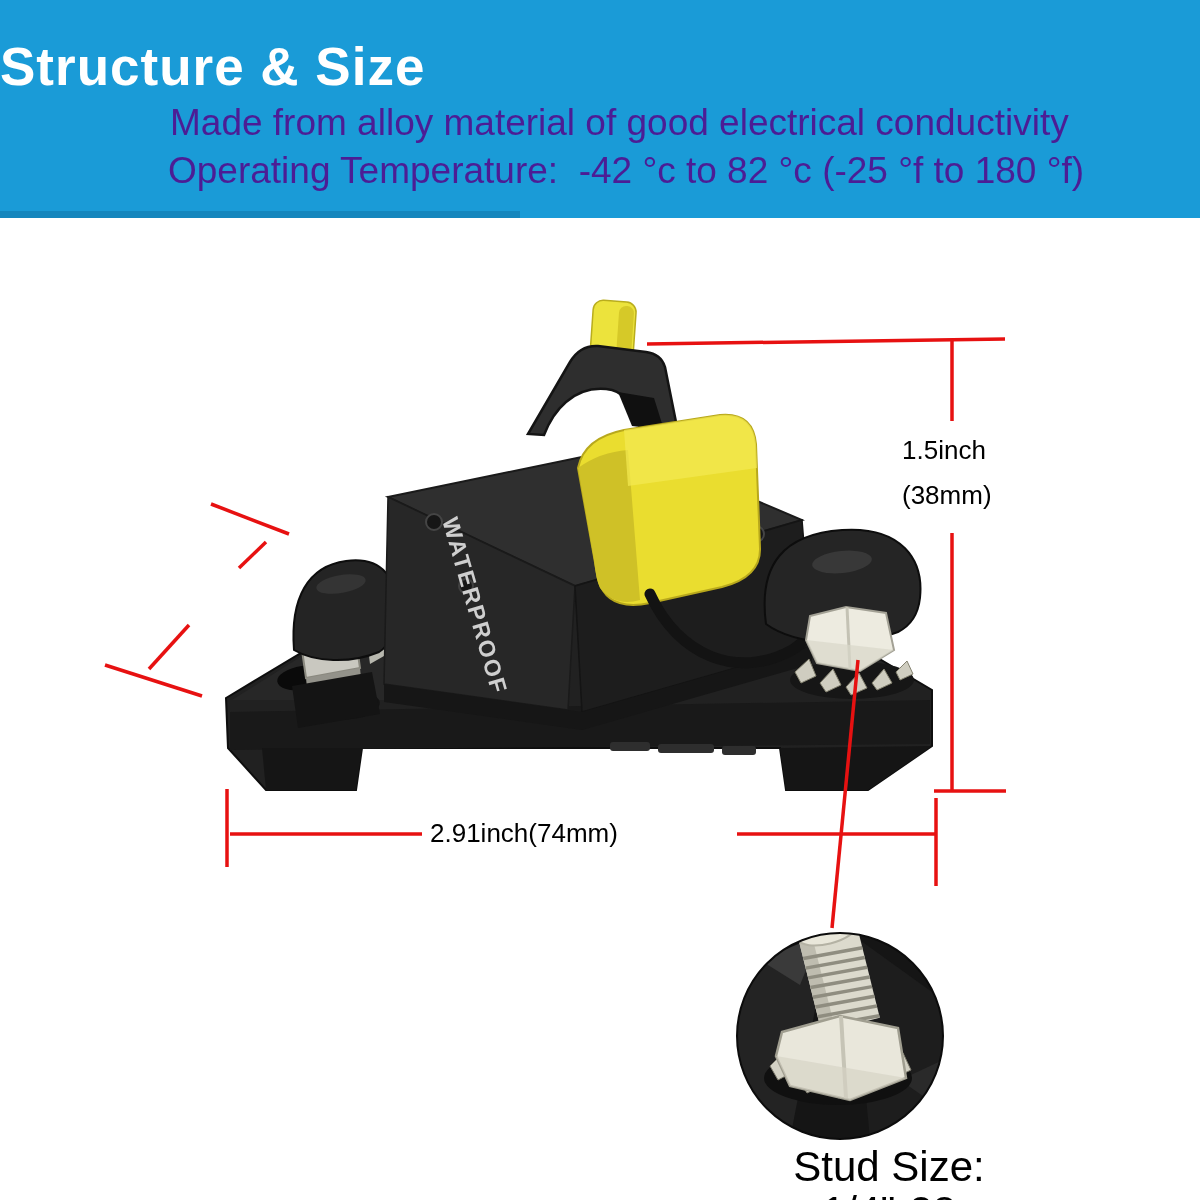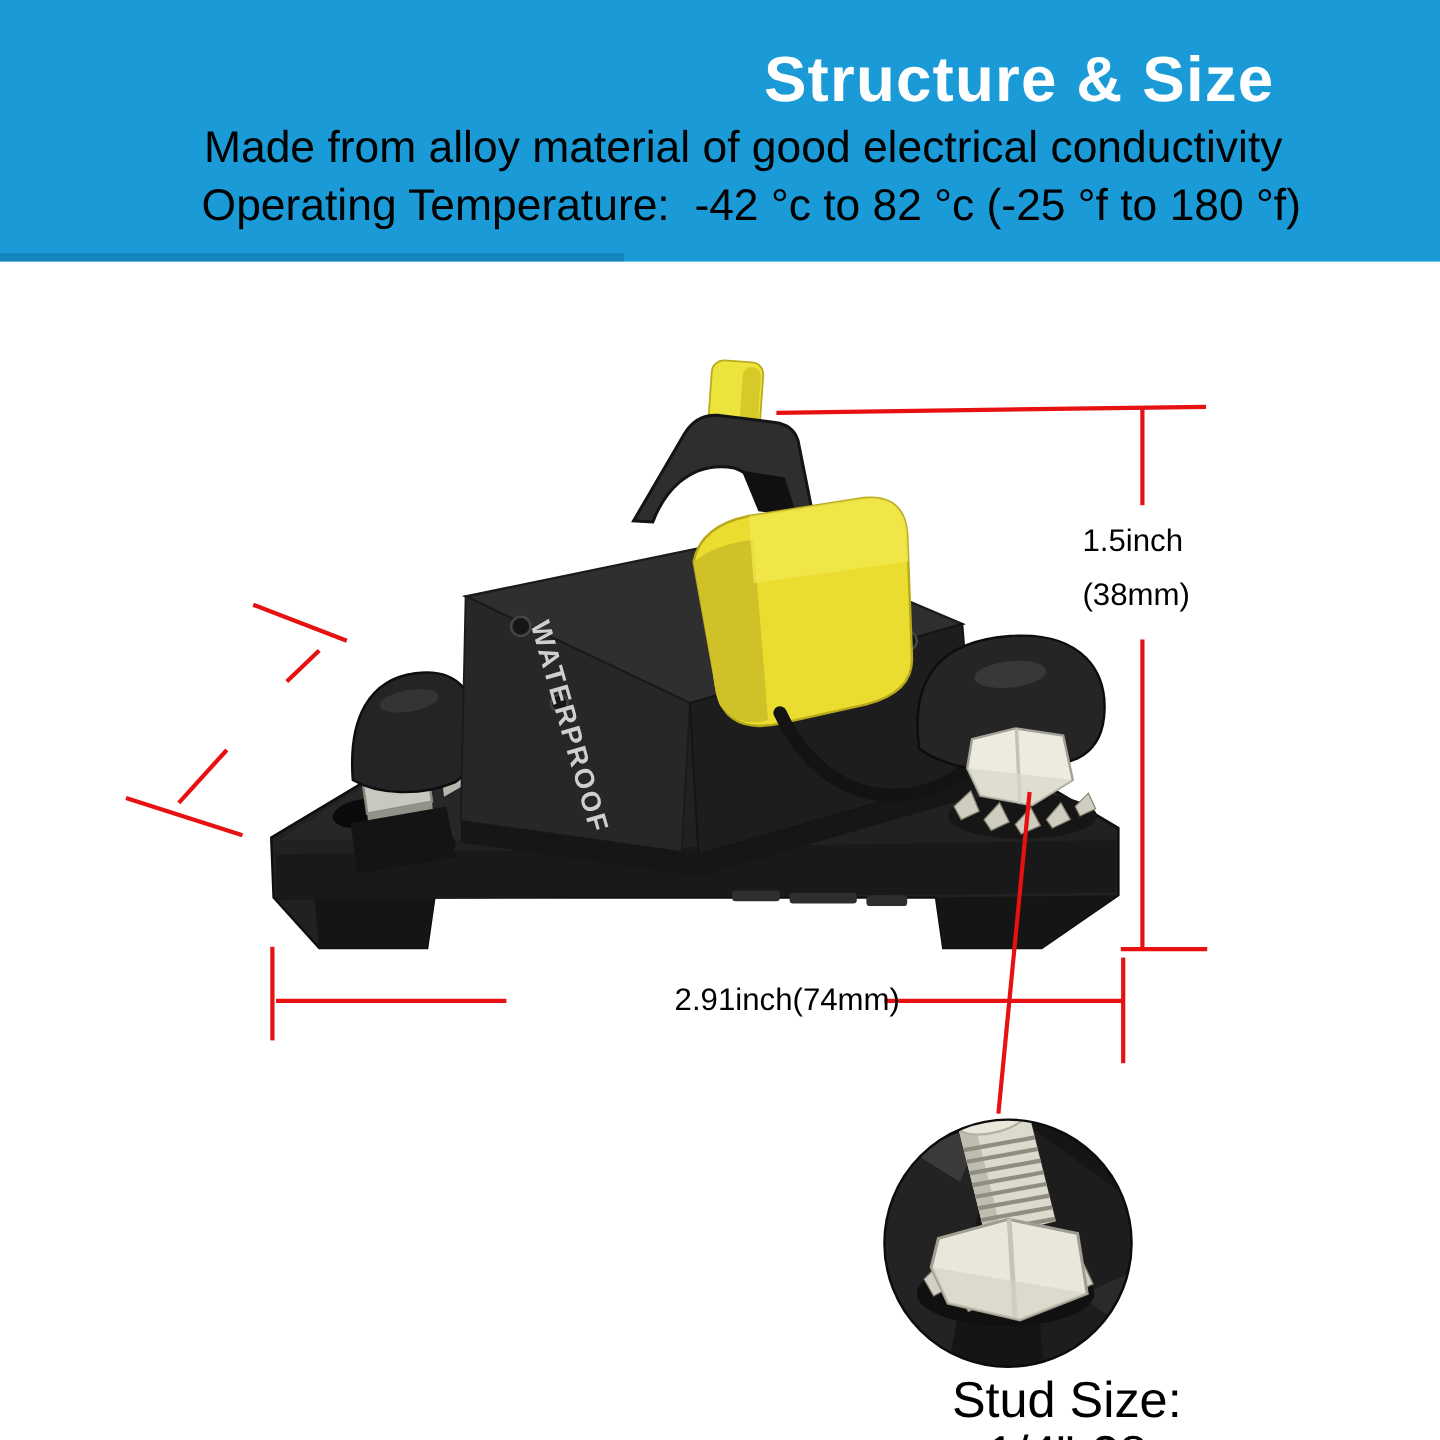--- a/index.html
+++ b/index.html
@@ -1,28 +1,28 @@
 <!DOCTYPE html>
 <html><head>
 <meta charset="utf-8">
 <style>
   html,body{margin:0;padding:0;background:#fff;}
   #stage{position:relative;width:1200px;height:1200px;background:#ffffff;overflow:hidden;
          font-family:"Liberation Sans",sans-serif;}
   .hdr{position:absolute;top:0;left:0;width:1200px;height:218px;background:#1a9bd7;}
   .hdr-shade{position:absolute;left:0;bottom:0;width:520px;height:7px;background:rgba(0,40,70,0.18);}
-  .hdr-title{position:absolute;top:36px;left:0;width:1062px;text-align:right;
+  .hdr-title{position:absolute;top:36px;left:0;width:1062px;text-align:left;
              font-size:53px;font-weight:bold;color:#ffffff;letter-spacing:1px;}
-  .hdr-sub{position:absolute;color:#000000;font-size:37px;white-space:pre;text-align:center;}
+  .hdr-sub{position:absolute;color:#4c1d95;font-size:37px;white-space:pre;text-align:center;}
   .sub1{top:102px;left:170px;}
   .sub2{top:150px;left:168px;}
   .dim-label{position:absolute;color:#000;font-size:26px;line-height:45px;}
   #height-label{left:902px;top:428px;}
   #depth-label{left:112px;top:544px;line-height:40px;}
-  #width-label{left:430px;top:811px;width:320px;text-align:right;}
+  #width-label{left:430px;top:811px;width:320px;text-align:left;}
   #stud-label{left:738px;top:1144px;width:302px;text-align:center;font-size:42px;}
   svg.overlay{position:absolute;top:0;left:0;}
 </style>
 </head>
 <body>
 
 <div id="stage">
 
   <div class="hdr">
     <div class="hdr-title">Structure &amp; Size</div>

